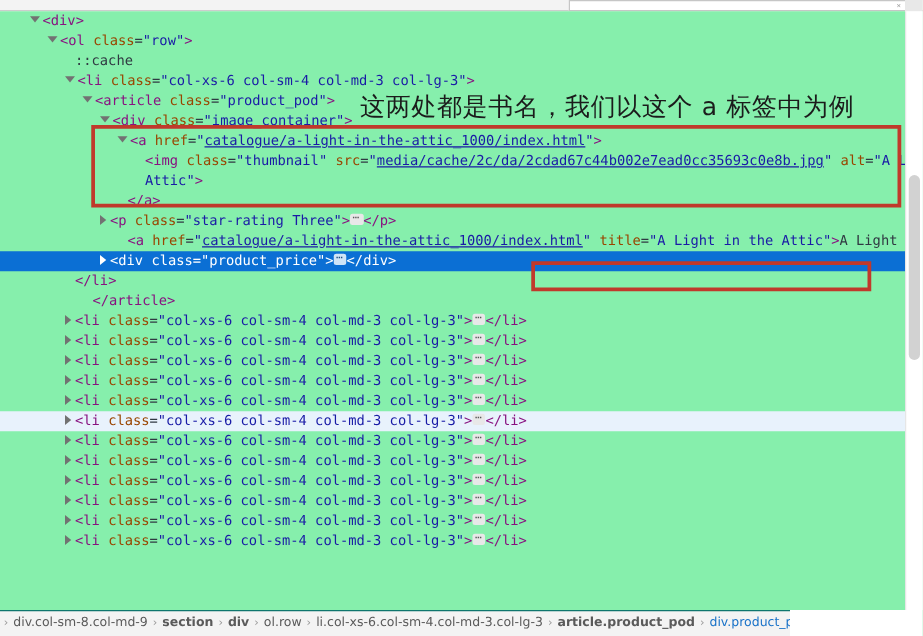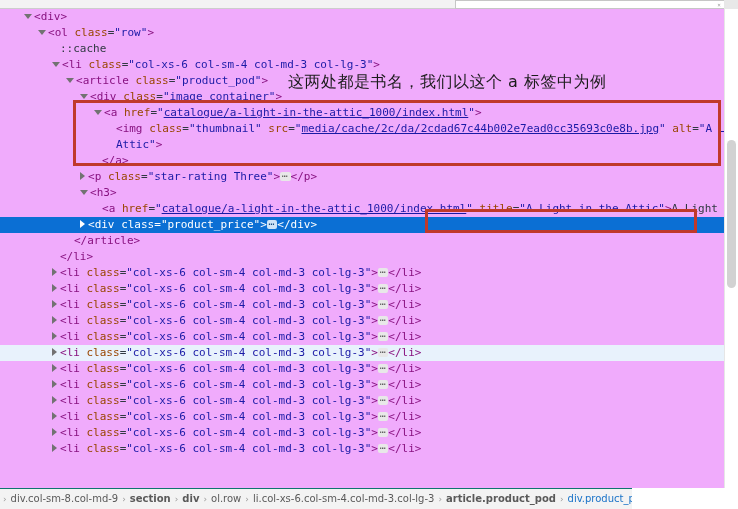--- a/index.html
+++ b/index.html
@@ -61,21 +61,21 @@
     background: #e8e8e8;
   }
 
   
   #dom-pane {
     position: absolute;
     left: 0; top: 9px;
     width: 724px;
     height: 479px;
     overflow: hidden;
-    background: #f0abfc;
+    background: #86efac;
   }
   .row {
     position: relative;
     height: 16px;
     line-height: 16px;
     white-space: pre;
     font-size: 11px;
     letter-spacing: 0px;
   }
   .row.hover { background: #e8f2fc; }
@@ -137,21 +137,21 @@
     top: -1px;
     letter-spacing: 1px;
   }
   .row.selected .ellip { background: #cfe4f7; color: #1b4d82; }
 
   
   #cn-note {
     position: absolute;
     left: 288px; top: 72px;
     font-family: "DejaVu Sans", "Liberation Sans", sans-serif;
-    font-size: 16px;
+    font-size: 20px;
     color: #1b1b1b;
     white-space: nowrap;
     letter-spacing: 0.5px;
   }
   .redbox {
     position: absolute;
     border: 3px solid #c0392b;
     box-sizing: border-box;
     pointer-events: none;
   }
@@ -221,25 +221,24 @@
     <div class="row" id="row-ol-row"><span style="display: inline-block; width: 38px;"></span><span class="tw open"></span><span class="punc">&lt;</span><span class="tag">ol</span><span class="txt"> </span><span class="attr">class</span><span class="txt">=</span><span class="val">"row"</span><span class="punc">&gt;</span></div>
     <div class="row" id="row-before-pseudo"><span style="display: inline-block; width: 52px;"></span><span class="tw blank"></span><span class="pseudo">::cache</span></div>
     <div class="row" id="row-li-first"><span style="display: inline-block; width: 52px;"></span><span class="tw open"></span><span class="punc">&lt;</span><span class="tag">li</span><span class="txt"> </span><span class="attr">class</span><span class="txt">=</span><span class="val">"col-xs-6 col-sm-4 col-md-3 col-lg-3"</span><span class="punc">&gt;</span></div>
     <div class="row" id="row-article-product-pod"><span style="display: inline-block; width: 66px;"></span><span class="tw open"></span><span class="punc">&lt;</span><span class="tag">article</span><span class="txt"> </span><span class="attr">class</span><span class="txt">=</span><span class="val">"product_pod"</span><span class="punc">&gt;</span></div>
     <div class="row" id="row-div-image-container"><span style="display: inline-block; width: 80px;"></span><span class="tw open"></span><span class="punc">&lt;</span><span class="tag">div</span><span class="txt"> </span><span class="attr">class</span><span class="txt">=</span><span class="link">"image_container"</span><span class="punc">&gt;</span></div>
     <div class="row" id="row-a-thumb-open"><span style="display: inline-block; width: 94px;"></span><span class="tw open"></span><span class="punc">&lt;</span><span class="tag">a</span><span class="txt"> </span><span class="attr">href</span><span class="txt">=</span><span class="val">"</span><span class="link">catalogue/a-light-in-the-attic_1000/index.html</span><span class="val">"</span><span class="punc">&gt;</span></div>
     <div class="row" id="row-img-thumbnail"><span style="display: inline-block; width: 108px;"></span><span class="tw blank"></span><span class="punc">&lt;</span><span class="tag">img</span><span class="txt"> </span><span class="attr">class</span><span class="txt">=</span><span class="val">"thumbnail"</span><span class="txt"> </span><span class="attr">src</span><span class="txt">=</span><span class="val">"</span><span class="link">media/cache/2c/da/2cdad67c44b002e7ead0cc35693c0e8b.jpg</span><span class="val">"</span><span class="txt"> </span><span class="attr">alt</span><span class="txt">=</span><span class="val">"A Light in the</span></div>
     <div class="row" id="row-img-alt-wrap"><span style="display: inline-block; width: 108px;"></span><span class="tw blank"></span><span class="val">Attic"</span><span class="punc">&gt;</span></div>
     <div class="row" id="row-a-thumb-close"><span style="display: inline-block; width: 94px;"></span><span class="tw blank"></span><span class="punc">&lt;/</span><span class="tag">a</span><span class="punc">&gt;</span></div>
     <div class="row" id="row-p-star-rating"><span style="display: inline-block; width: 80px;"></span><span class="tw "></span><span class="punc">&lt;</span><span class="tag">p</span><span class="txt"> </span><span class="attr">class</span><span class="txt">=</span><span class="val">"star-rating Three"</span><span class="punc">&gt;</span><span class="ellip">⋯</span><span class="punc">&lt;/</span><span class="tag">p</span><span class="punc">&gt;</span></div>
-    <div class="row" id="row-h3-open"><span style="display: inline-block; width: 80px;"></span><span class="tw open"></span><span class="punc">&lt;</span><span class="tag">h3</span><span class="punc">&gt;</span></div>
     <div class="row" id="row-a-title"><span style="display: inline-block; width: 94px;"></span><span class="tw blank"></span><span class="punc">&lt;</span><span class="tag">a</span><span class="txt"> </span><span class="attr">href</span><span class="txt">=</span><span class="val">"</span><span class="link">catalogue/a-light-in-the-attic_1000/index.html</span><span class="val">"</span><span class="txt"> </span><span class="attr">title</span><span class="txt">=</span><span class="val">"A Light in the Attic"</span><span class="punc">&gt;</span><span class="txt">A Light in the .</span></div>
     <div class="row selected" id="row-div-product-price"><span style="display: inline-block; width: 80px;"></span><span class="tw "></span><span class="punc">&lt;</span><span class="tag">div</span><span class="txt"> </span><span class="attr">class</span><span class="txt">=</span><span class="val">"product_price"</span><span class="punc">&gt;</span><span class="ellip">⋯</span><span class="punc">&lt;/</span><span class="tag">div</span><span class="punc">&gt;</span></div>
+    <div class="row" id="row-li-close"><span style="display: inline-block; width: 52px;"></span><span class="tw blank"></span><span class="punc">&lt;/</span><span class="tag">li</span><span class="punc">&gt;</span></div>
     <div class="row" id="row-article-close"><span style="display: inline-block; width: 66px;"></span><span class="tw blank"></span><span class="punc">&lt;/</span><span class="tag">article</span><span class="punc">&gt;</span></div>
-    <div class="row" id="row-li-close"><span style="display: inline-block; width: 52px;"></span><span class="tw blank"></span><span class="punc">&lt;/</span><span class="tag">li</span><span class="punc">&gt;</span></div>
     <div class="row" id="row-li-2"><span style="display: inline-block; width: 52px;"></span><span class="tw "></span><span class="punc">&lt;</span><span class="tag">li</span><span class="txt"> </span><span class="attr">class</span><span class="txt">=</span><span class="val">"col-xs-6 col-sm-4 col-md-3 col-lg-3"</span><span class="punc">&gt;</span><span class="ellip">⋯</span><span class="punc">&lt;/</span><span class="tag">li</span><span class="punc">&gt;</span></div>
     <div class="row" id="row-li-3"><span style="display: inline-block; width: 52px;"></span><span class="tw "></span><span class="punc">&lt;</span><span class="tag">li</span><span class="txt"> </span><span class="attr">class</span><span class="txt">=</span><span class="val">"col-xs-6 col-sm-4 col-md-3 col-lg-3"</span><span class="punc">&gt;</span><span class="ellip">⋯</span><span class="punc">&lt;/</span><span class="tag">li</span><span class="punc">&gt;</span></div>
     <div class="row" id="row-li-4"><span style="display: inline-block; width: 52px;"></span><span class="tw "></span><span class="punc">&lt;</span><span class="tag">li</span><span class="txt"> </span><span class="attr">class</span><span class="txt">=</span><span class="val">"col-xs-6 col-sm-4 col-md-3 col-lg-3"</span><span class="punc">&gt;</span><span class="ellip">⋯</span><span class="punc">&lt;/</span><span class="tag">li</span><span class="punc">&gt;</span></div>
     <div class="row" id="row-li-5"><span style="display: inline-block; width: 52px;"></span><span class="tw "></span><span class="punc">&lt;</span><span class="tag">li</span><span class="txt"> </span><span class="attr">class</span><span class="txt">=</span><span class="val">"col-xs-6 col-sm-4 col-md-3 col-lg-3"</span><span class="punc">&gt;</span><span class="ellip">⋯</span><span class="punc">&lt;/</span><span class="tag">li</span><span class="punc">&gt;</span></div>
     <div class="row" id="row-li-6"><span style="display: inline-block; width: 52px;"></span><span class="tw "></span><span class="punc">&lt;</span><span class="tag">li</span><span class="txt"> </span><span class="attr">class</span><span class="txt">=</span><span class="val">"col-xs-6 col-sm-4 col-md-3 col-lg-3"</span><span class="punc">&gt;</span><span class="ellip">⋯</span><span class="punc">&lt;/</span><span class="tag">li</span><span class="punc">&gt;</span></div>
     <div class="row hover" id="row-li-7"><span style="display: inline-block; width: 52px;"></span><span class="tw "></span><span class="punc">&lt;</span><span class="tag">li</span><span class="txt"> </span><span class="attr">class</span><span class="txt">=</span><span class="val">"col-xs-6 col-sm-4 col-md-3 col-lg-3"</span><span class="punc">&gt;</span><span class="ellip">⋯</span><span class="punc">&lt;/</span><span class="tag">li</span><span class="punc">&gt;</span></div>
     <div class="row" id="row-li-8"><span style="display: inline-block; width: 52px;"></span><span class="tw "></span><span class="punc">&lt;</span><span class="tag">li</span><span class="txt"> </span><span class="attr">class</span><span class="txt">=</span><span class="val">"col-xs-6 col-sm-4 col-md-3 col-lg-3"</span><span class="punc">&gt;</span><span class="ellip">⋯</span><span class="punc">&lt;/</span><span class="tag">li</span><span class="punc">&gt;</span></div>
     <div class="row" id="row-li-9"><span style="display: inline-block; width: 52px;"></span><span class="tw "></span><span class="punc">&lt;</span><span class="tag">li</span><span class="txt"> </span><span class="attr">class</span><span class="txt">=</span><span class="val">"col-xs-6 col-sm-4 col-md-3 col-lg-3"</span><span class="punc">&gt;</span><span class="ellip">⋯</span><span class="punc">&lt;/</span><span class="tag">li</span><span class="punc">&gt;</span></div>
     <div class="row" id="row-li-10"><span style="display: inline-block; width: 52px;"></span><span class="tw "></span><span class="punc">&lt;</span><span class="tag">li</span><span class="txt"> </span><span class="attr">class</span><span class="txt">=</span><span class="val">"col-xs-6 col-sm-4 col-md-3 col-lg-3"</span><span class="punc">&gt;</span><span class="ellip">⋯</span><span class="punc">&lt;/</span><span class="tag">li</span><span class="punc">&gt;</span></div>
     <div class="row" id="row-li-11"><span style="display: inline-block; width: 52px;"></span><span class="tw "></span><span class="punc">&lt;</span><span class="tag">li</span><span class="txt"> </span><span class="attr">class</span><span class="txt">=</span><span class="val">"col-xs-6 col-sm-4 col-md-3 col-lg-3"</span><span class="punc">&gt;</span><span class="ellip">⋯</span><span class="punc">&lt;/</span><span class="tag">li</span><span class="punc">&gt;</span></div>

